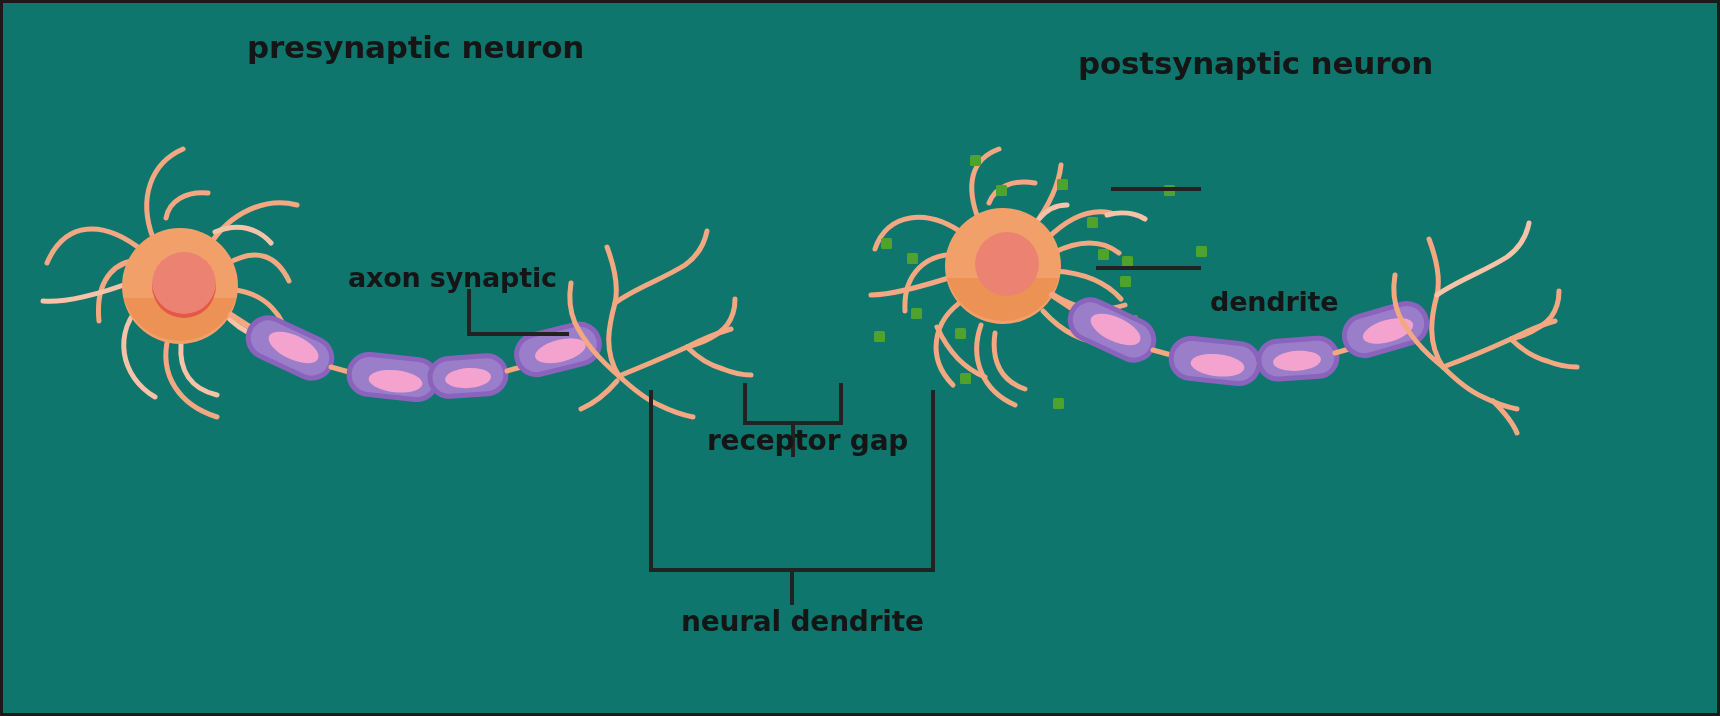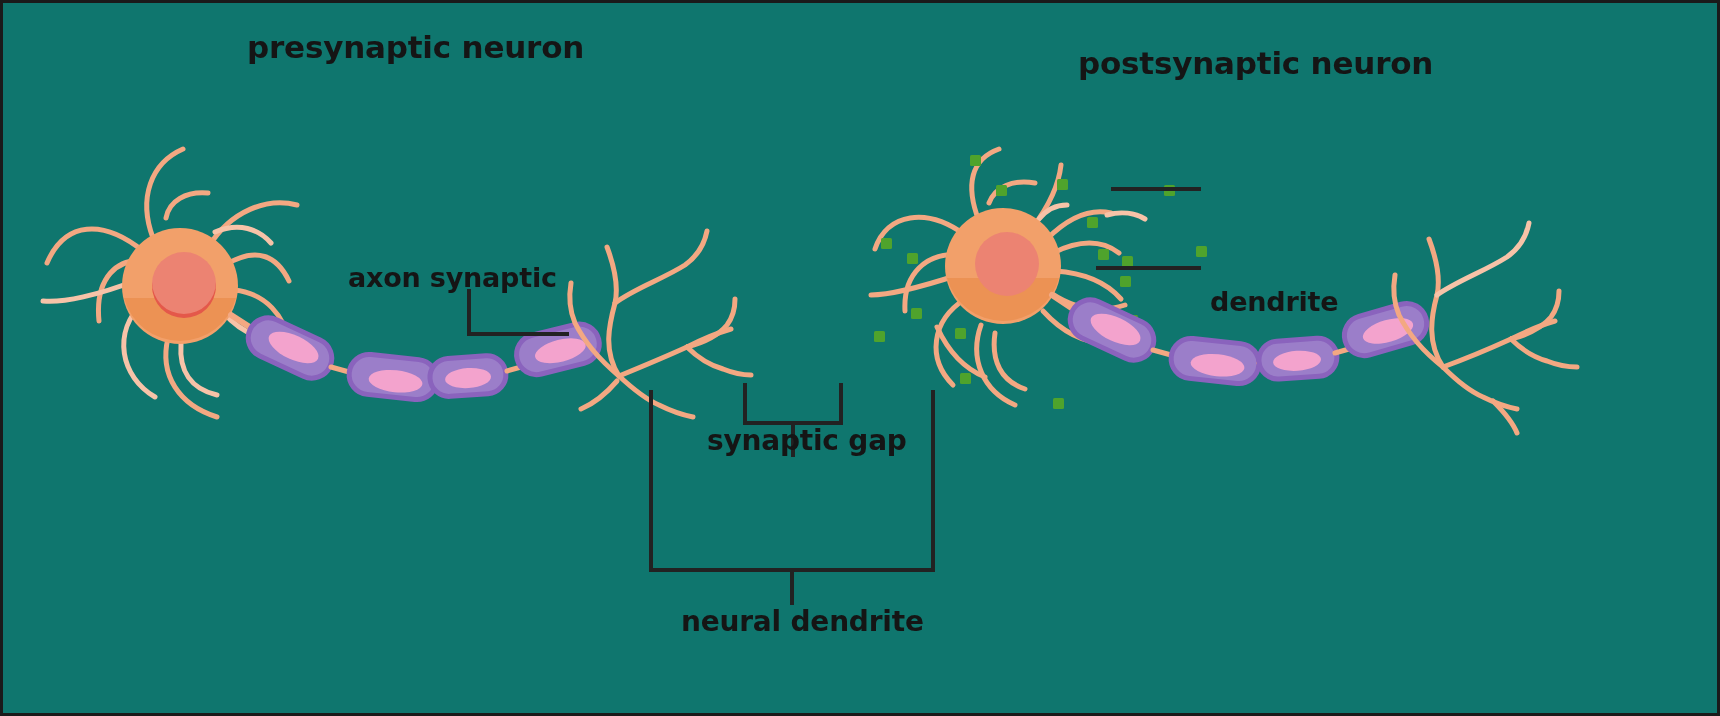--- a/index.html
+++ b/index.html
@@ -209,17 +209,17 @@
 
   <div class="lbl title" id="t-pre">presynaptic neuron</div>
 
   <div class="lbl title" id="t-post">postsynaptic neuron</div>
 
   <div class="lbl callout" id="t-axon">axon synaptic</div>
 
 
   <div class="lbl callout" id="t-dend">dendrite</div>
 
-  <div class="lbl bracket" id="t-gap">synaptic gap</div>
+  <div class="lbl bracket" id="t-gap">receptor gap</div>
 
   <div class="lbl bracket" id="t-syn">neural dendrite</div>
 
 </div>
 
 </body></html>

